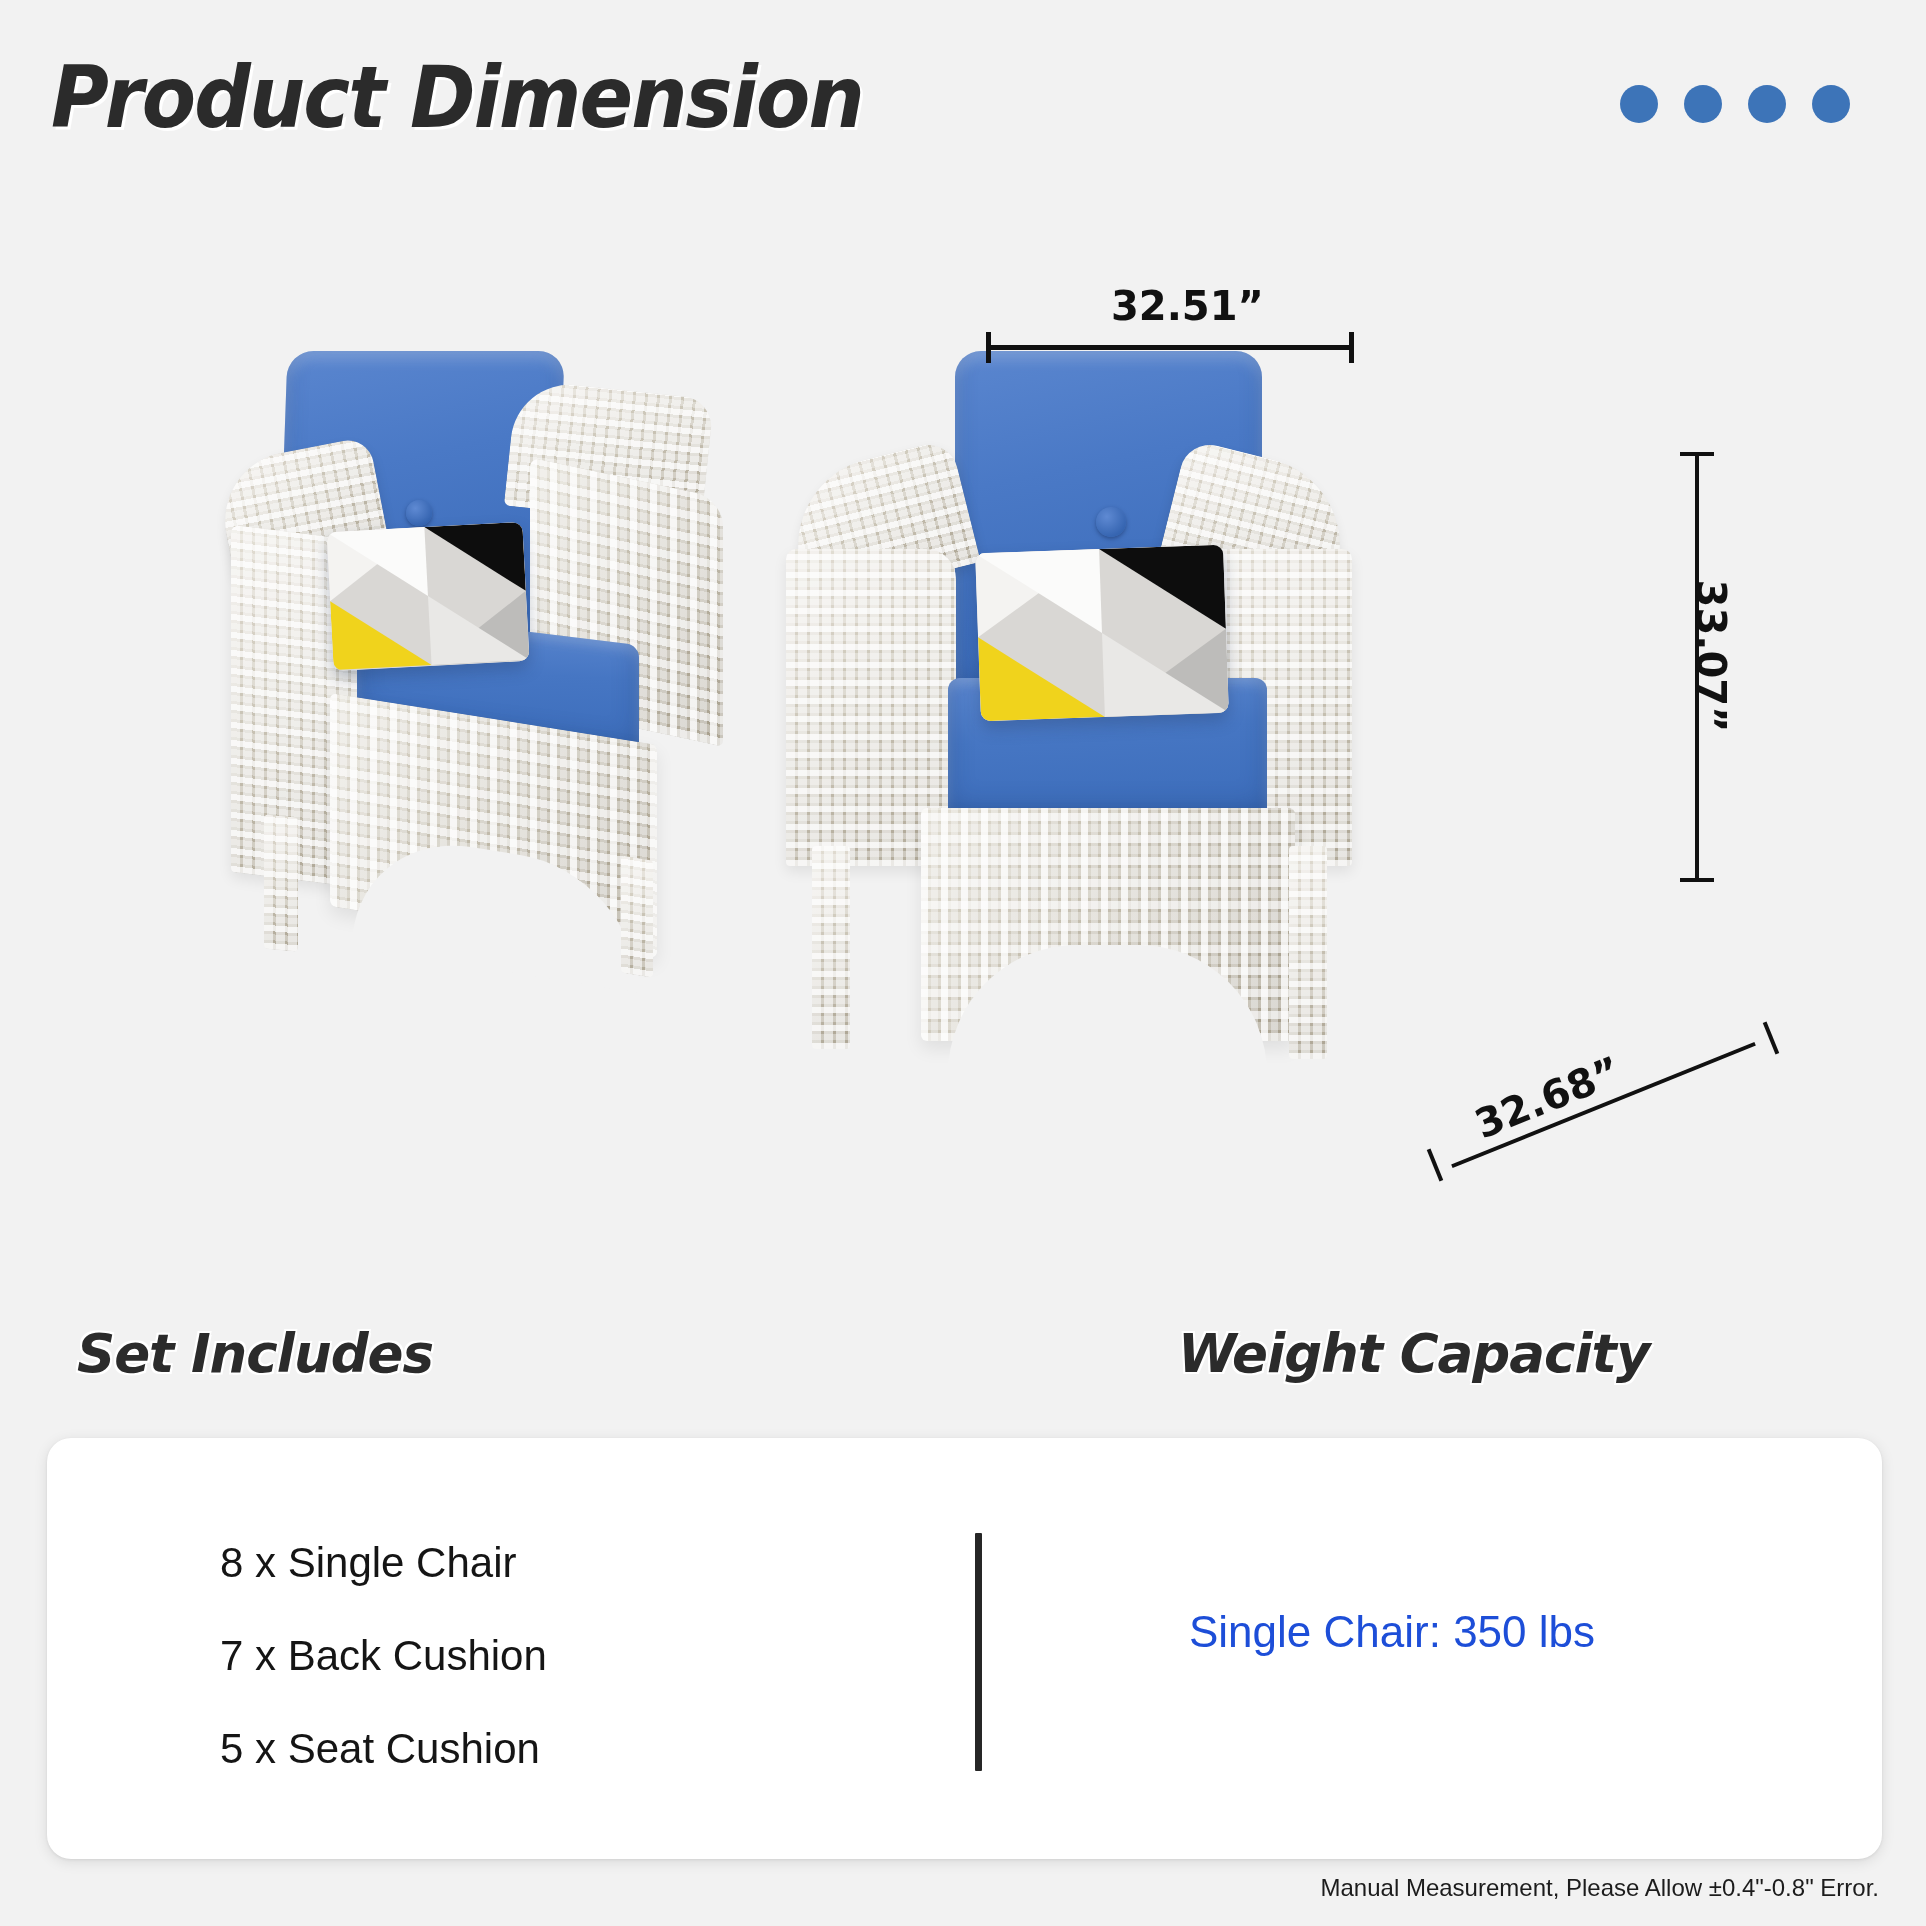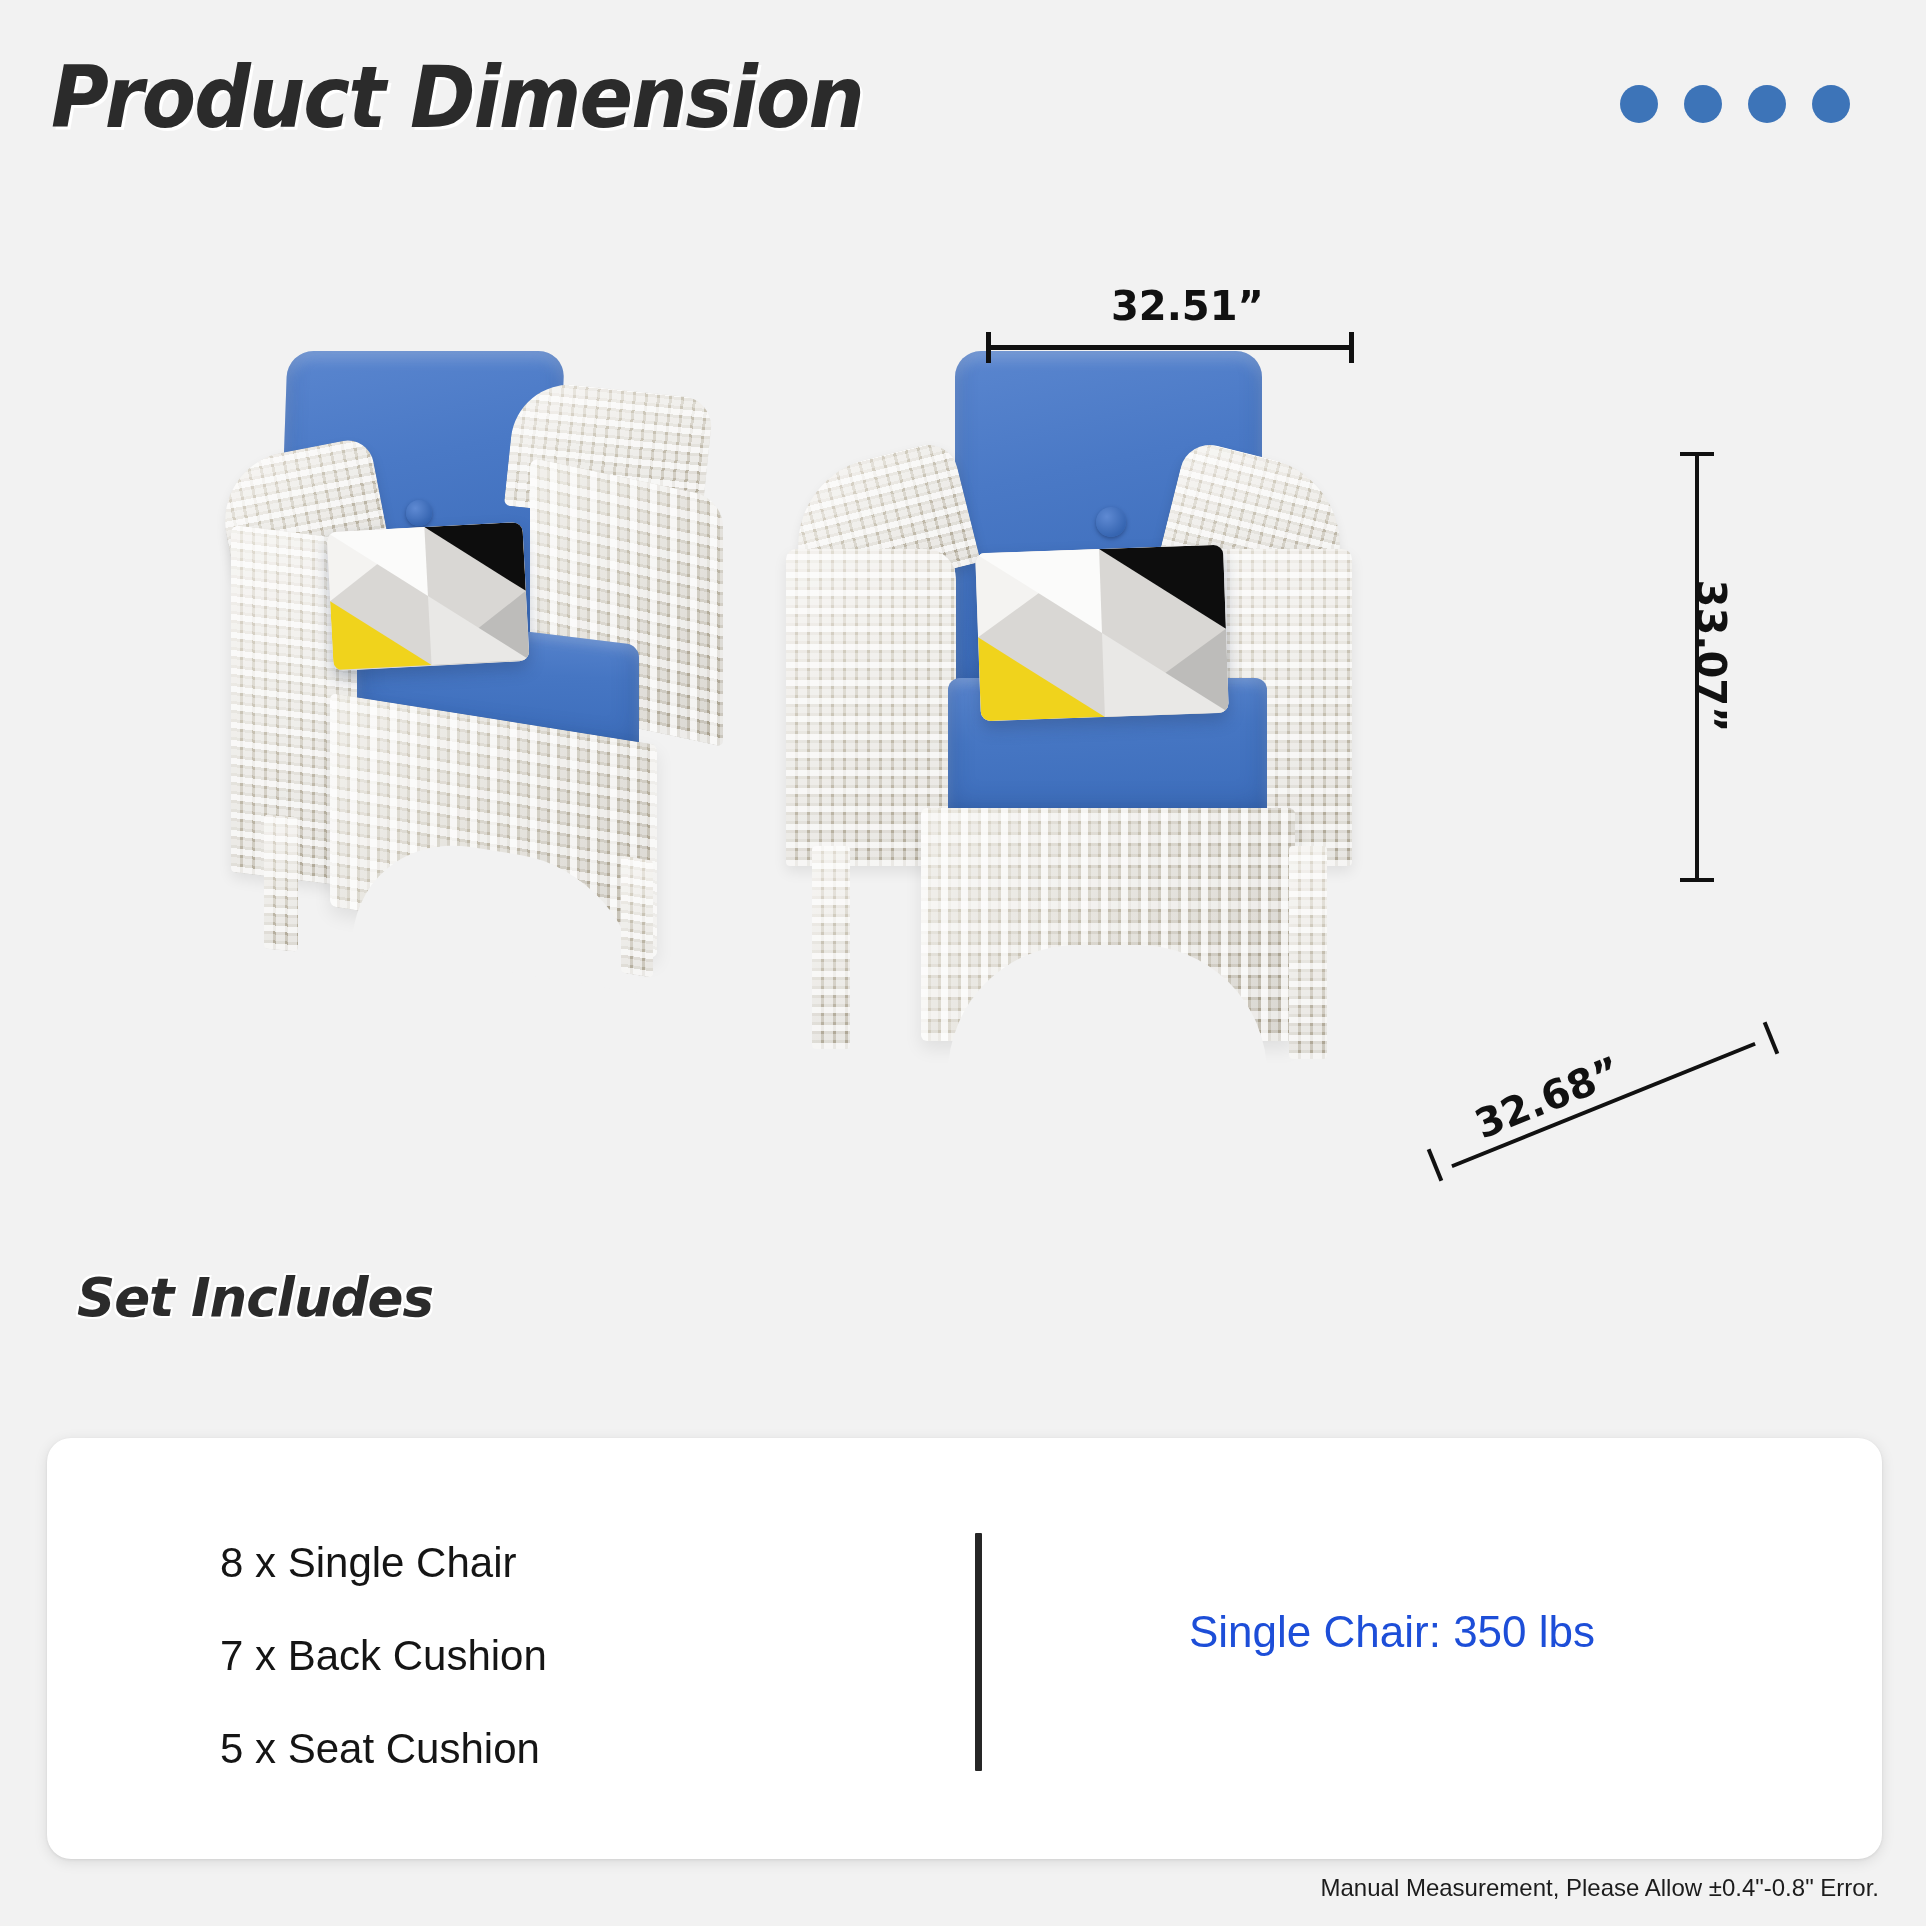--- a/index.html
+++ b/index.html
@@ -90,21 +90,21 @@
   }
 
   
   .sec-head {
     position: absolute;
     font-family: "DejaVu Sans", sans-serif;
     font-size: 53px; font-weight: 800; font-style: italic;
     color: #2b2b2b; letter-spacing: -1px; white-space: nowrap;
     text-shadow: 2px 2px 0 #ffffff, -2px -2px 0 #ffffff, 2px -2px 0 #ffffff, -2px 2px 0 #ffffff;
   }
-  #set-head { left: 77px; top: 1267px; }
+  #set-head { left: 77px; top: 1323px; }
   #wt-head  { left: 1178px; top: 1323px; }
 
   .card {
     position: absolute; left: 47px; top: 1438px;
     width: 1835px; height: 421px;
     background: #fff; border-radius: 24px;
     box-shadow: 0 3px 14px rgba(0,0,0,.10), 0 1px 3px rgba(0,0,0,.07);
   }
   .divider {
     position: absolute; left: 975px; top: 1533px;
@@ -254,20 +254,21 @@
       <div class="dim-cap" style="left:1433px; top:891px; width:4px; height:34px;
                   transform:rotate(-22deg); transform-origin:center center;"></div>
       <div class="dim-cap" style="left:1769px; top:764px; width:4px; height:34px;
                   transform:rotate(-22deg); transform-origin:center center;"></div>
       <div class="dim-label" style="left:1477px; top:846px; font-size:40px;
                   transform:rotate(-22deg); transform-origin:left center;">32.68”</div>
     </div>
   </div>
 
   <div class="sec-head" id="set-head">Set Includes</div>
+  <div class="sec-head" id="wt-head">Weight Capacity</div>
 
   <div class="card"></div>
   <div class="divider"></div>
 
   <div class="set-list">
     <div class="set-item">8 x Single Chair</div>
     <div class="set-item">7 x Back Cushion</div>
     <div class="set-item">5 x Seat Cushion</div>
   </div>
 

